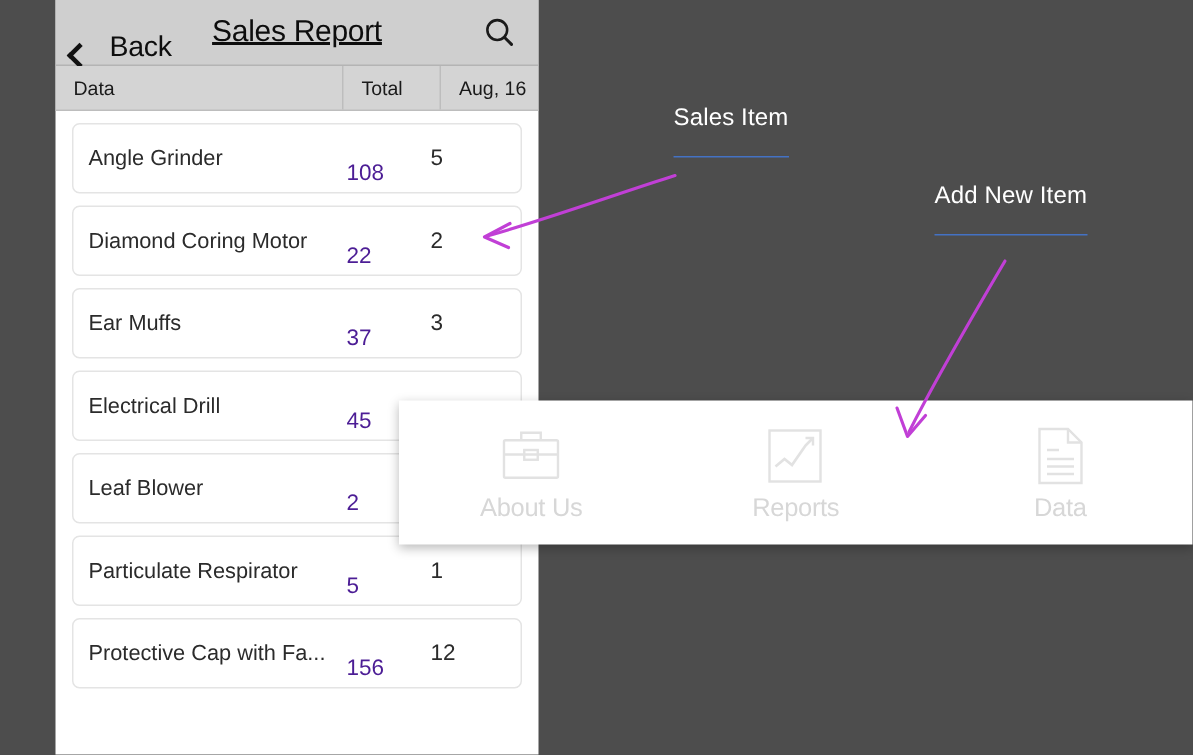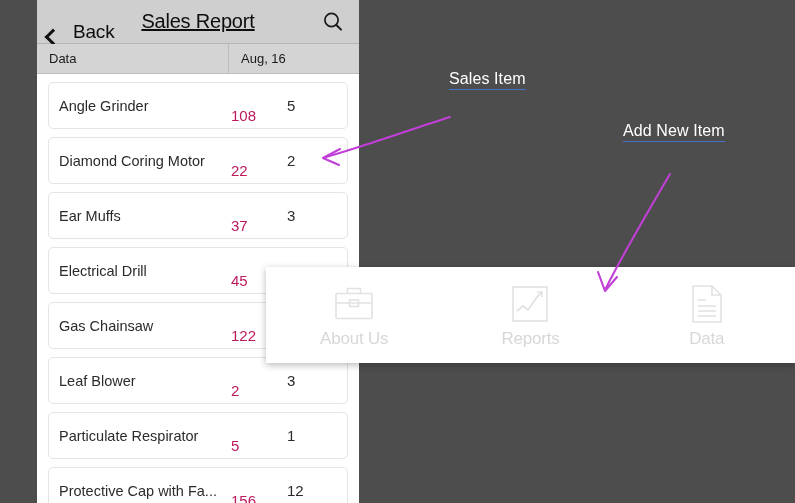--- a/index.html
+++ b/index.html
@@ -137,21 +137,21 @@
     padding-left: 10px;
     font-size: 14.5px;
     color: #2b2b2b;
     white-space: nowrap;
     overflow: hidden;
     box-sizing: border-box;
   }
   .row .c-total {
     width: 56px;
     font-size: 15px;
-    color: #be185d;
+    color: #4c1d95;
     box-sizing: border-box;
     margin-top: 20px;
   }
   .row .c-date {
     flex: 1;
     font-size: 15px;
     color: #2b2b2b;
     box-sizing: border-box;
   }
 
@@ -197,21 +197,21 @@
     inset: 0;
     z-index: 20;
     pointer-events: none;
   }
   .anno-label {
     position: absolute;
     font-size: 16px;
     color: #ffffff;
     letter-spacing: 0.1px;
     border-bottom: 1.5px solid #4472c4;
-    padding-bottom: 1px;
+    padding-bottom: 16px;
     white-space: nowrap;
   }
   #anno-sales-item { left: 449px; top: 70px; }
   #anno-add-new   { left: 623px; top: 122px; }
 </style>
 </head>
 <body>
 
 <div id="backdrop"></div>
 
@@ -226,20 +226,21 @@
     <div id="search-btn">
       <svg width="24" height="24" viewBox="0 0 24 24" fill="none" stroke="#1a1a1a" stroke-width="1.7">
         <circle cx="10.5" cy="10" r="6.6"></circle>
         <line x1="15.4" y1="15" x2="20" y2="19.6" stroke-linecap="round" stroke-width="2"></line>
       </svg>
     </div>
   </div>
 
   <div id="col-header">
     <div class="ch" id="ch-data">Data</div>
+    <div class="ch" id="ch-total">Total</div>
     <div class="ch" id="ch-date">Aug, 16</div>
   </div>
 
   <div id="list">
     <div class="row">
       <div class="c-name">Angle Grinder</div>
       <div class="c-total">108</div>
       <div class="c-date">5</div>
     </div>
     <div class="row">
@@ -248,25 +249,20 @@
       <div class="c-date">2</div>
     </div>
     <div class="row">
       <div class="c-name">Ear Muffs</div>
       <div class="c-total">37</div>
       <div class="c-date">3</div>
     </div>
     <div class="row">
       <div class="c-name">Electrical Drill</div>
       <div class="c-total">45</div>
-      <div class="c-date"></div>
-    </div>
-    <div class="row">
-      <div class="c-name">Gas Chainsaw</div>
-      <div class="c-total">122</div>
       <div class="c-date"></div>
     </div>
     <div class="row">
       <div class="c-name">Leaf Blower</div>
       <div class="c-total">2</div>
       <div class="c-date">3</div>
     </div>
     <div class="row">
       <div class="c-name">Particulate Respirator</div>
       <div class="c-total">5</div>

